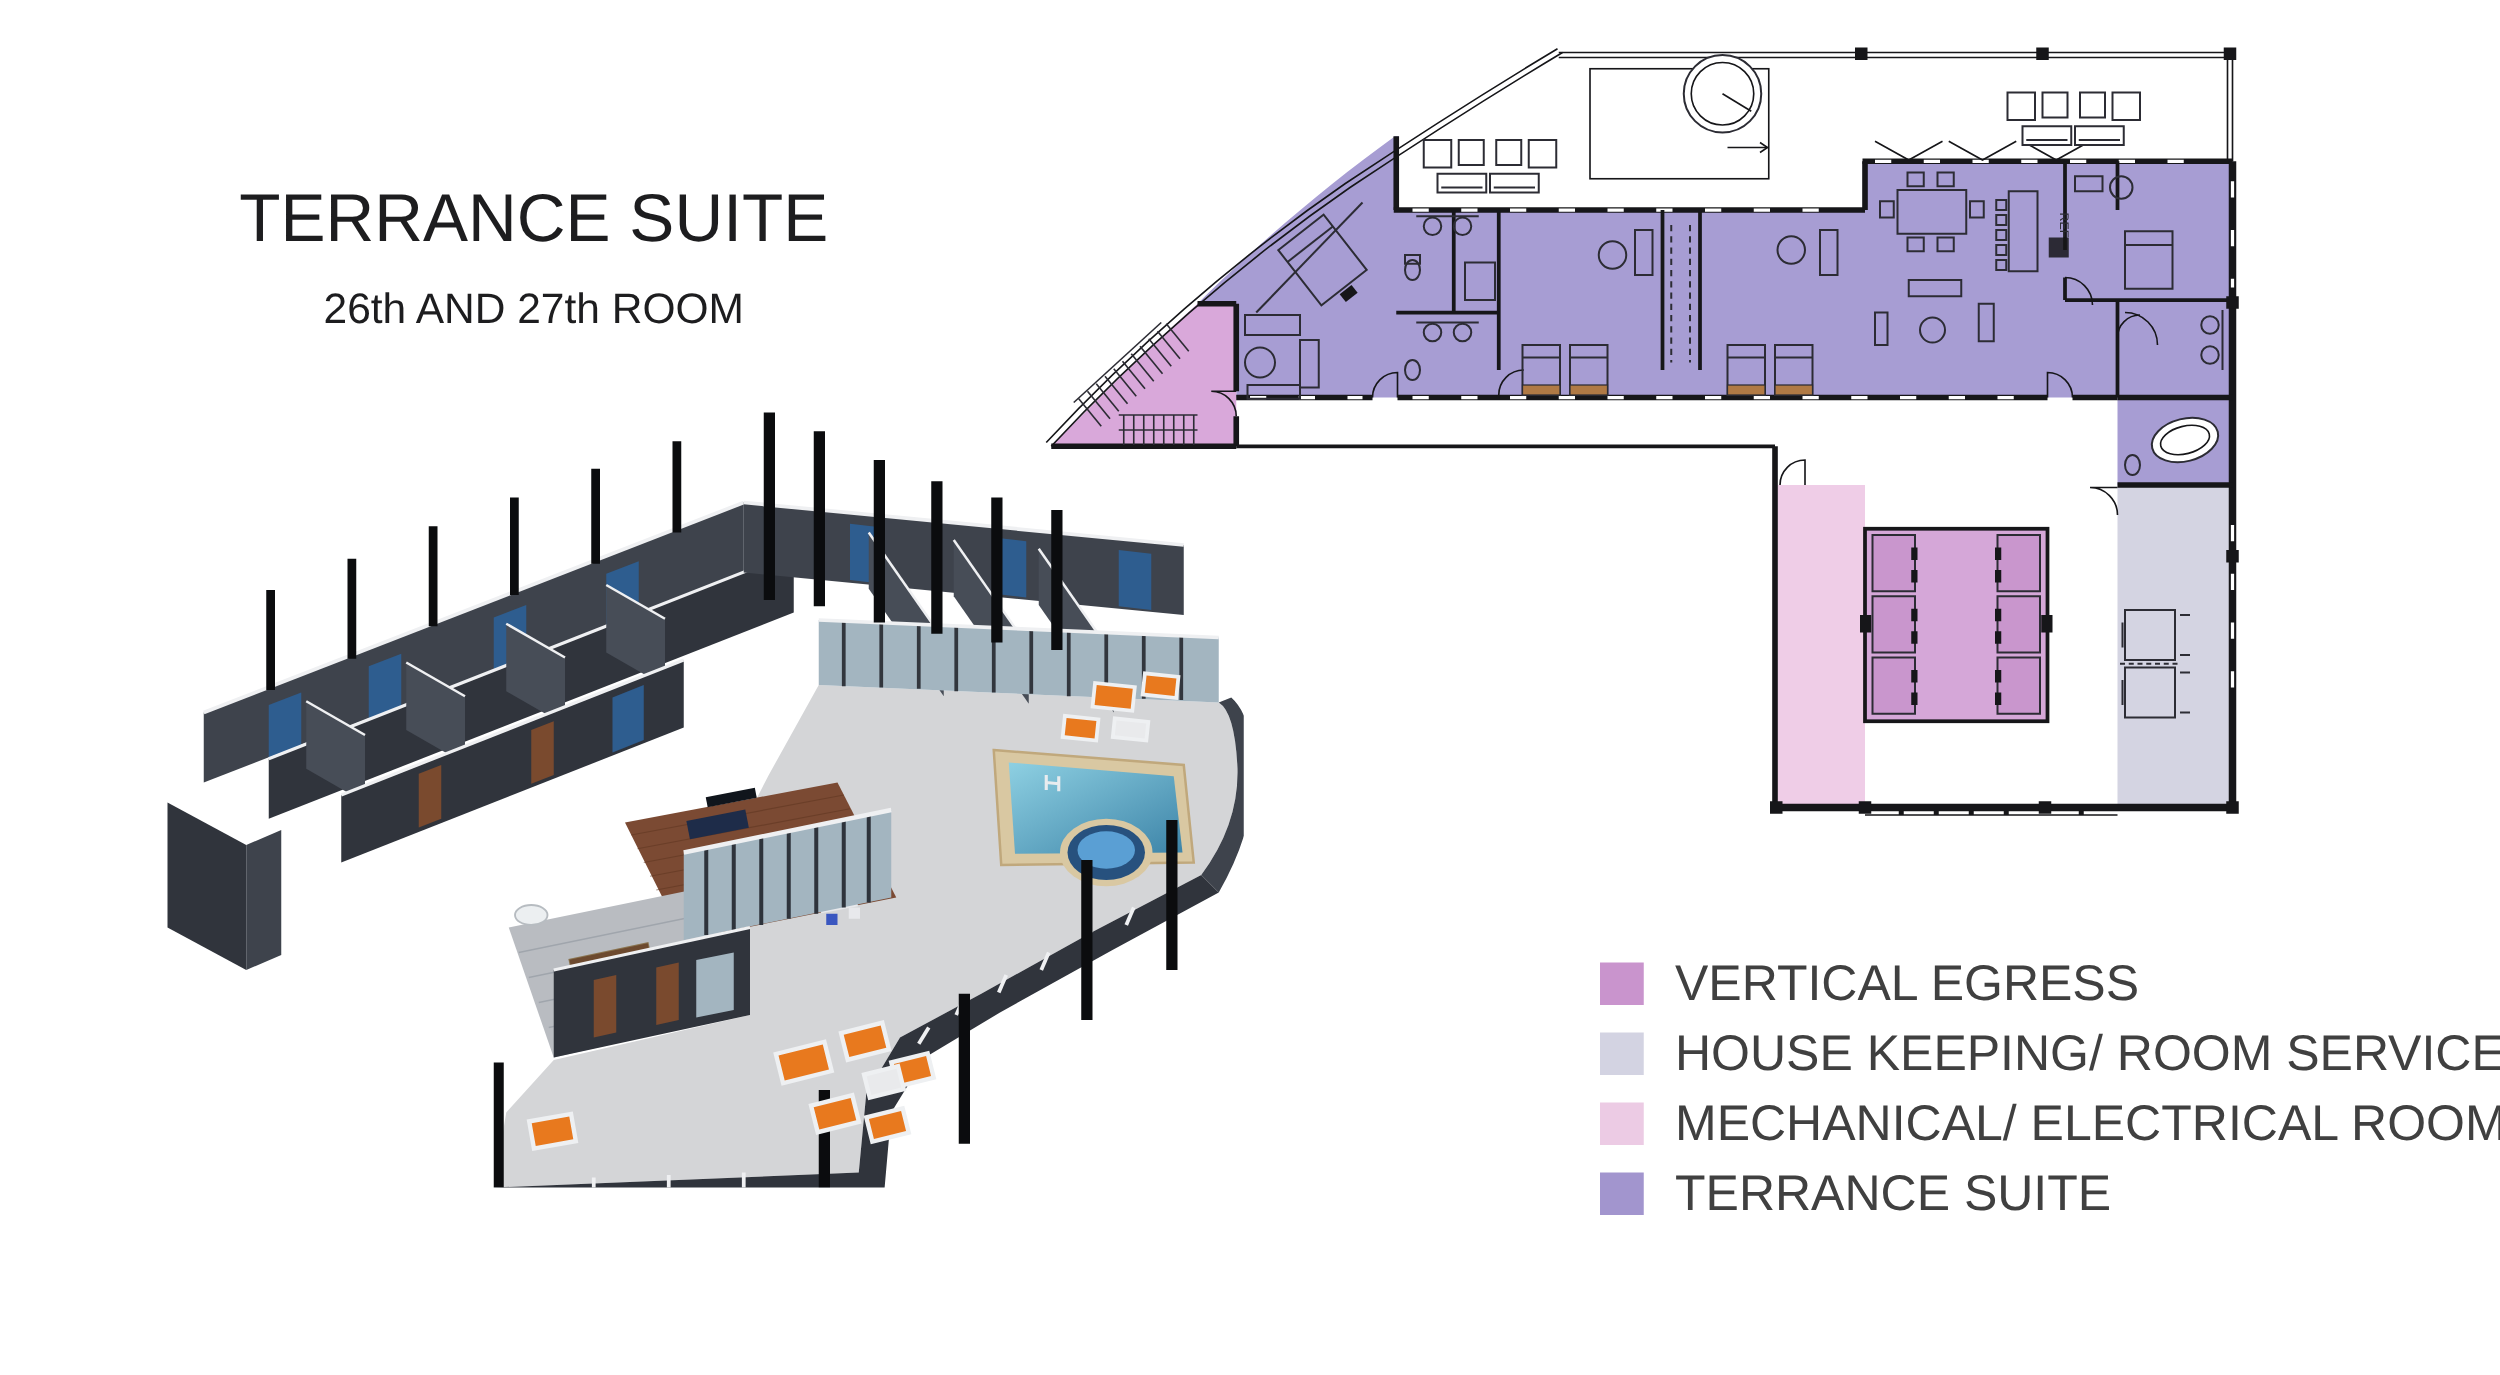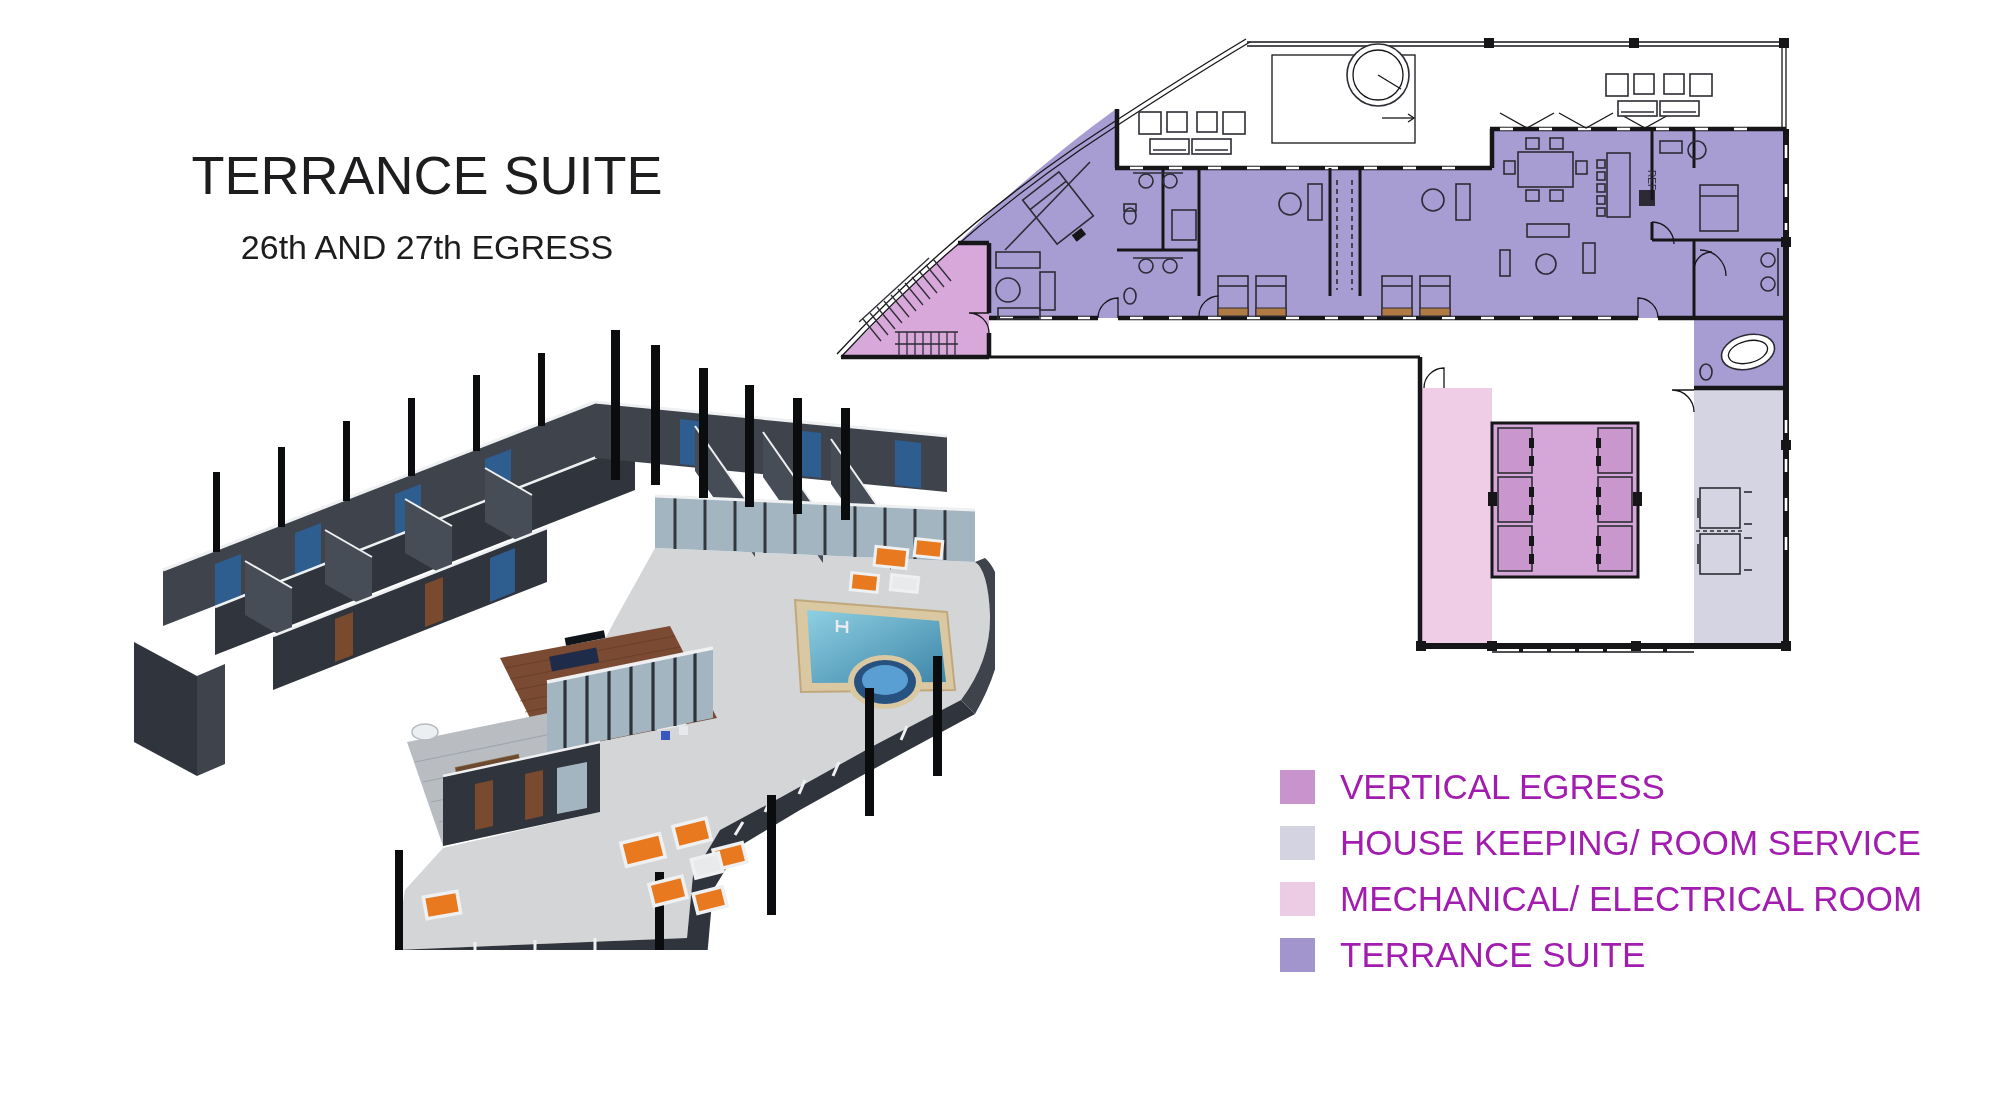--- a/index.html
+++ b/index.html
@@ -6,21 +6,21 @@
   #stage{position:relative;width:2000px;height:1100px;overflow:hidden;background:#fff;
          font-family:"Liberation Sans", sans-serif;}
   
   #title-block{position:absolute;left:187px;top:148px;width:480px;text-align:center;color:#1d1d1f;}
   #title-main{font-size:54px;font-weight:500;letter-spacing:0px;line-height:54px;}
   #title-sub{font-size:34px;font-weight:400;margin-top:26px;letter-spacing:0px;}
   
   #legend{position:absolute;left:1280px;top:770px;}
   .legend-row{display:flex;align-items:center;height:34px;margin-bottom:22px;}
   .legend-swatch{width:35px;height:34px;flex:0 0 35px;}
-  .legend-label{margin-left:25px;font-size:35px;color:#a21caf;letter-spacing:0px;white-space:nowrap;}
+  .legend-label{margin-left:25px;font-size:40px;color:#404040;letter-spacing:0px;white-space:nowrap;}
   
   svg{position:absolute;}
   .w  {stroke:var(--ink);stroke-width:4.5;fill:none;}
   .w5 {stroke:var(--ink);stroke-width:6;fill:none;}
   .w3 {stroke:var(--ink);stroke-width:3;fill:none;}
   .t  {stroke:var(--ink);stroke-width:1.3;fill:none;}
   .f  {stroke:#2c2c34;stroke-width:1.6;fill:none;}
   .ff {stroke:#2c2c34;stroke-width:1.6;fill:#ffffff;}
   .win{stroke:#ffffff;stroke-width:2.6;fill:none;stroke-dasharray:13 26;}
   .col{fill:var(--ink);stroke:none;}
@@ -31,21 +31,21 @@
   .f-mech {fill:var(--mech);}
   .f-hk   {fill:var(--housekeeping);}
 </style>
 </head>
 <body>
 
 <div id="stage">
 
   <div id="title-block">
     <div id="title-main">TERRANCE SUITE</div>
-    <div id="title-sub">26th AND 27th EGRESS</div>
+    <div id="title-sub">26th AND 27th ROOM</div>
   </div>
 
   <svg id="plan2d" style="left:640px;top:25px" width="1170" height="640" viewBox="640 25 1170 640">
 
     <path class="f-suite" d="M958,243 C1005,196 1062,148 1116,109 L1119,109 L1119,168 L1492,168 L1492,129 L1786,129
          L1786,388 L1694,388 L1694,318 L989,318 L989,243 Z"></path>
     <path class="f-stair" d="M841,357 L989,357 L989,243 L958,243 C920,277 878,320 841,357 Z"></path>
     <rect class="f-mech" x="1422" y="388" width="70" height="258"></rect>
     <rect class="f-lobby" x="1492" y="423" width="146" height="154"></rect>
     <rect class="f-hk" x="1694" y="388" width="92" height="258"></rect>

